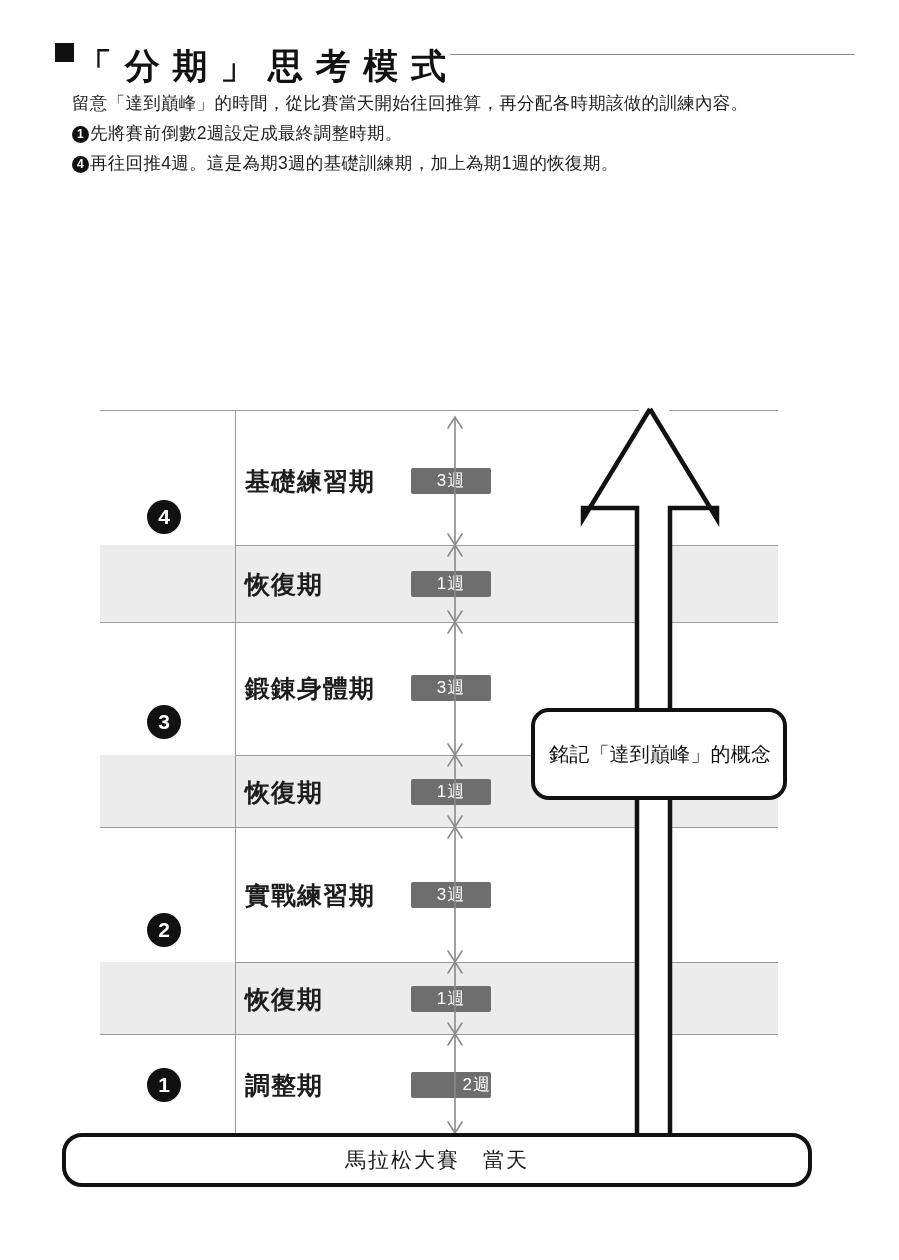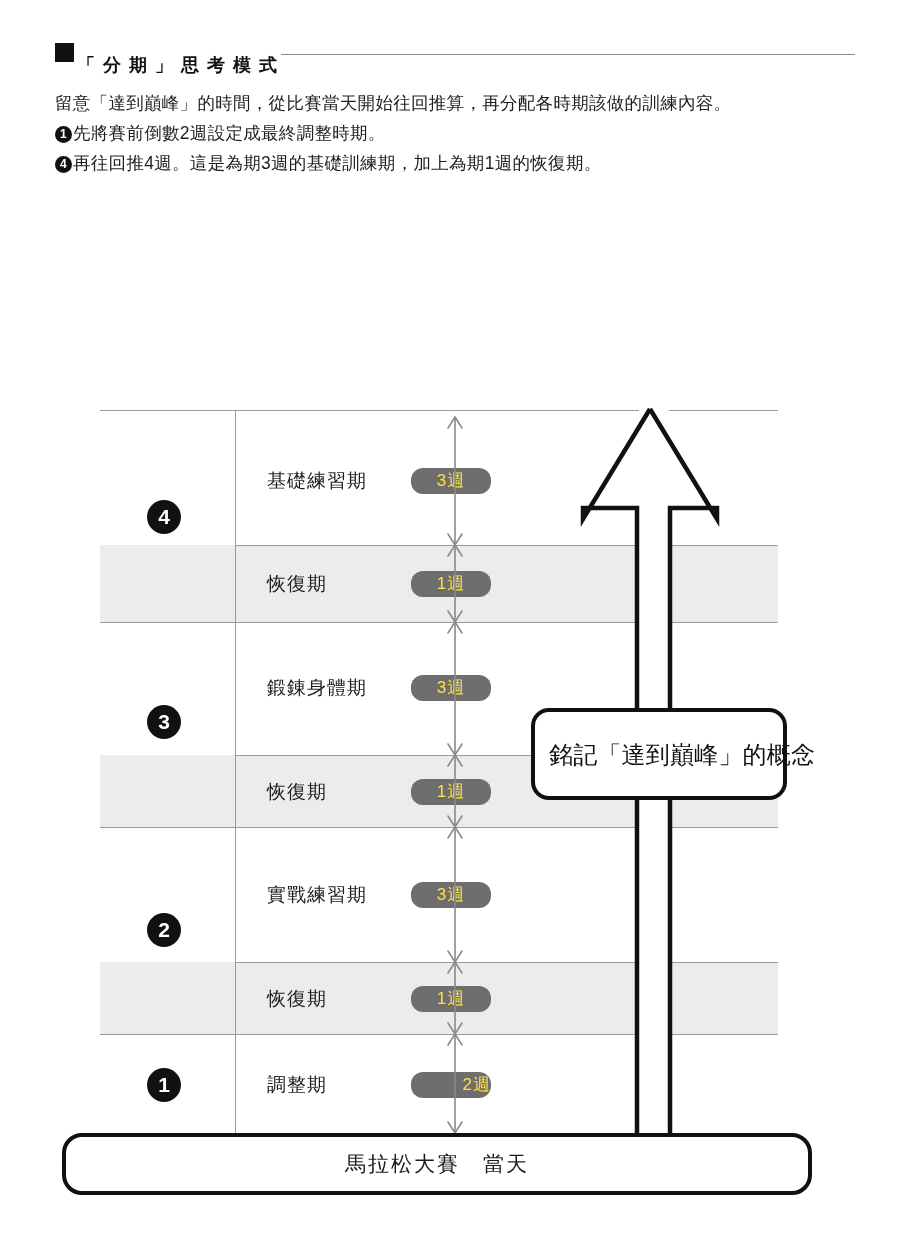--- a/index.html
+++ b/index.html
@@ -30,21 +30,21 @@
   }
   .header-square {
     width: 19px;
     height: 19px;
     background: #111111;
     flex: 0 0 auto;
     margin-right: 3px;
     margin-top: 3px;
   }
   .header-title {
-    font-size: 18px;
+    font-size: 35px;
     font-weight: 700;
     letter-spacing: 1.5px;
     white-space: nowrap;
     line-height: 1;
     color: #111111;
     margin-top: 28px;
   }
   .header-rule {
     flex: 1 1 auto;
     height: 0;
@@ -59,20 +59,21 @@
     left: 55px;
     top: 88px;
     width: 800px;
   }
   .intro-line {
     font-size: 17.5px;
     line-height: 30px;
     letter-spacing: 0.3px;
     white-space: nowrap;
     color: #1d1d1d;
+    margin-left: 17px;
   }
   .intro-line .marker {
     display: inline-block;
     width: 17px;
     height: 17px;
     border-radius: 50%;
     background: #111111;
     color: #ffffff;
     font-size: 12px;
     line-height: 17px;
@@ -130,48 +131,49 @@
     color: #ffffff;
     font-size: 21px;
     font-weight: 700;
     line-height: 34px;
     text-align: center;
     left: 147px;
   }
 
   
   .phase-label {
-    left: 267px;
-    font-size: 19px;
+    left: 245px;
+    font-size: 25px;
     letter-spacing: 1px;
     white-space: nowrap;
     color: #1d1d1d;
     line-height: 26px;
+    font-weight: bold;
   }
 
   
   .week-badge {
     left: 411px;
     width: 80px;
     height: 26px;
-    border-radius: 12px;
+    border-radius: 2px;
     background: #6e6e6e;
-    color: #fde047;
+    color: #ffffff;
     font-size: 17px;
     line-height: 26px;
     text-align: center;
     letter-spacing: 1px;
   }
 
   
   .race-bar {
     left: 62px;
     top: 1133px;
     width: 750px;
-    height: 62px;
+    height: 54px;
     border: 4px solid #111111;
     border-radius: 20px;
     background: #ffffff;
     box-sizing: border-box;
     display: flex;
     align-items: center;
     justify-content: center;
   }
   .race-bar-text {
     font-size: 21px;
@@ -188,21 +190,21 @@
     border: 4px solid #111111;
     border-radius: 18px;
     background: #ffffff;
     box-sizing: border-box;
     display: flex;
     flex-direction: column;
     justify-content: center;
     padding: 0 14px;
   }
   .callout-line {
-    font-size: 24px;
+    font-size: 20px;
     line-height: 29px;
     white-space: nowrap;
     letter-spacing: 0.2px;
     color: #111111;
   }
 
   
   .svg-layer {
     left: 0;
     top: 0;

